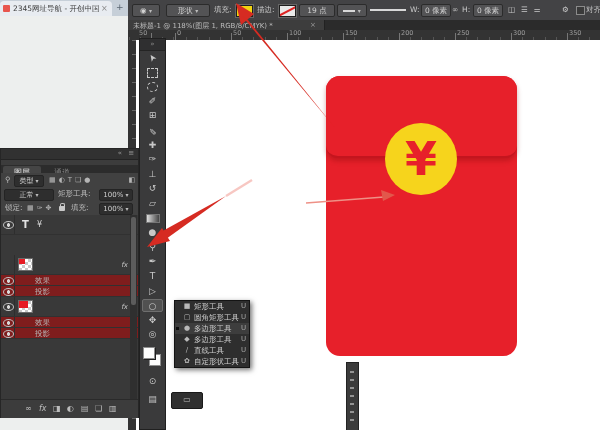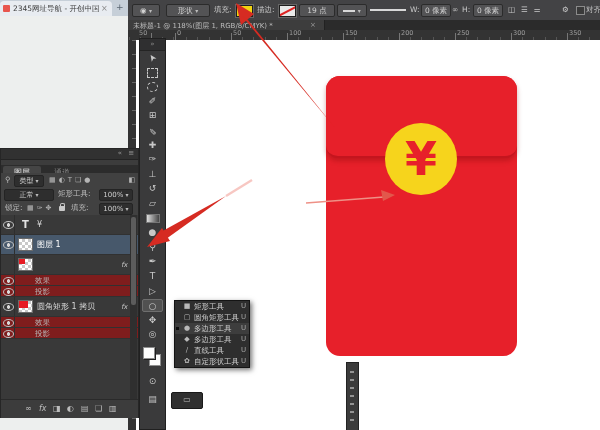--- a/index.html
+++ b/index.html
@@ -261,27 +261,20 @@
       </span>
     </div>
     <div class="abs laylist">
         <div class="lrow layer" style="top: 0px; height: 20px;">
           <span class="eyec">
             <span class="eye" style="top: 6px;"></span>
           </span>
           <span class="thumb tkind">T</span>
           <span class="lname">¥</span>
         </div>
-        <div class="lrow layer sel" style="top: 20px; height: 20px;">
-          <span class="eyec">
-            <span class="eye" style="top: 6px;"></span>
-          </span>
-          <span class="thumb checker"></span>
-          <span class="lname">图层 1</span>
-        </div>
         <div class="lrow layer" style="top: 40px; height: 20px;">
           <span class="eyec"></span>
           <span class="thumb checker">
             <span class="redbit" style="width: 6px; height: 5px;"></span>
           </span>
           <span class="fxb">fx</span>
           <span class="fxcar">▾</span>
         </div>
         <div class="lrow fx" style="top: 60px; height: 11px;">
           <span class="eyec">
@@ -295,21 +288,20 @@
           </span>
           <span class="lname">投影</span>
         </div>
         <div class="lrow layer" style="top: 82px; height: 20px;">
           <span class="eyec">
             <span class="eye" style="top: 6px;"></span>
           </span>
           <span class="thumb checker">
             <span class="redbit" style="width: 9px; height: 7px;"></span>
           </span>
-          <span class="lname">圆角矩形 1 拷贝</span>
           <span class="fxb">fx</span>
           <span class="fxcar">▾</span>
         </div>
         <div class="lrow fx" style="top: 102px; height: 11px;">
           <span class="eyec">
             <span class="eye" style="top: 1.5px;"></span>
           </span>
           <span class="lname">效果</span>
         </div>
         <div class="lrow fx" style="top: 113px; height: 11px;">

